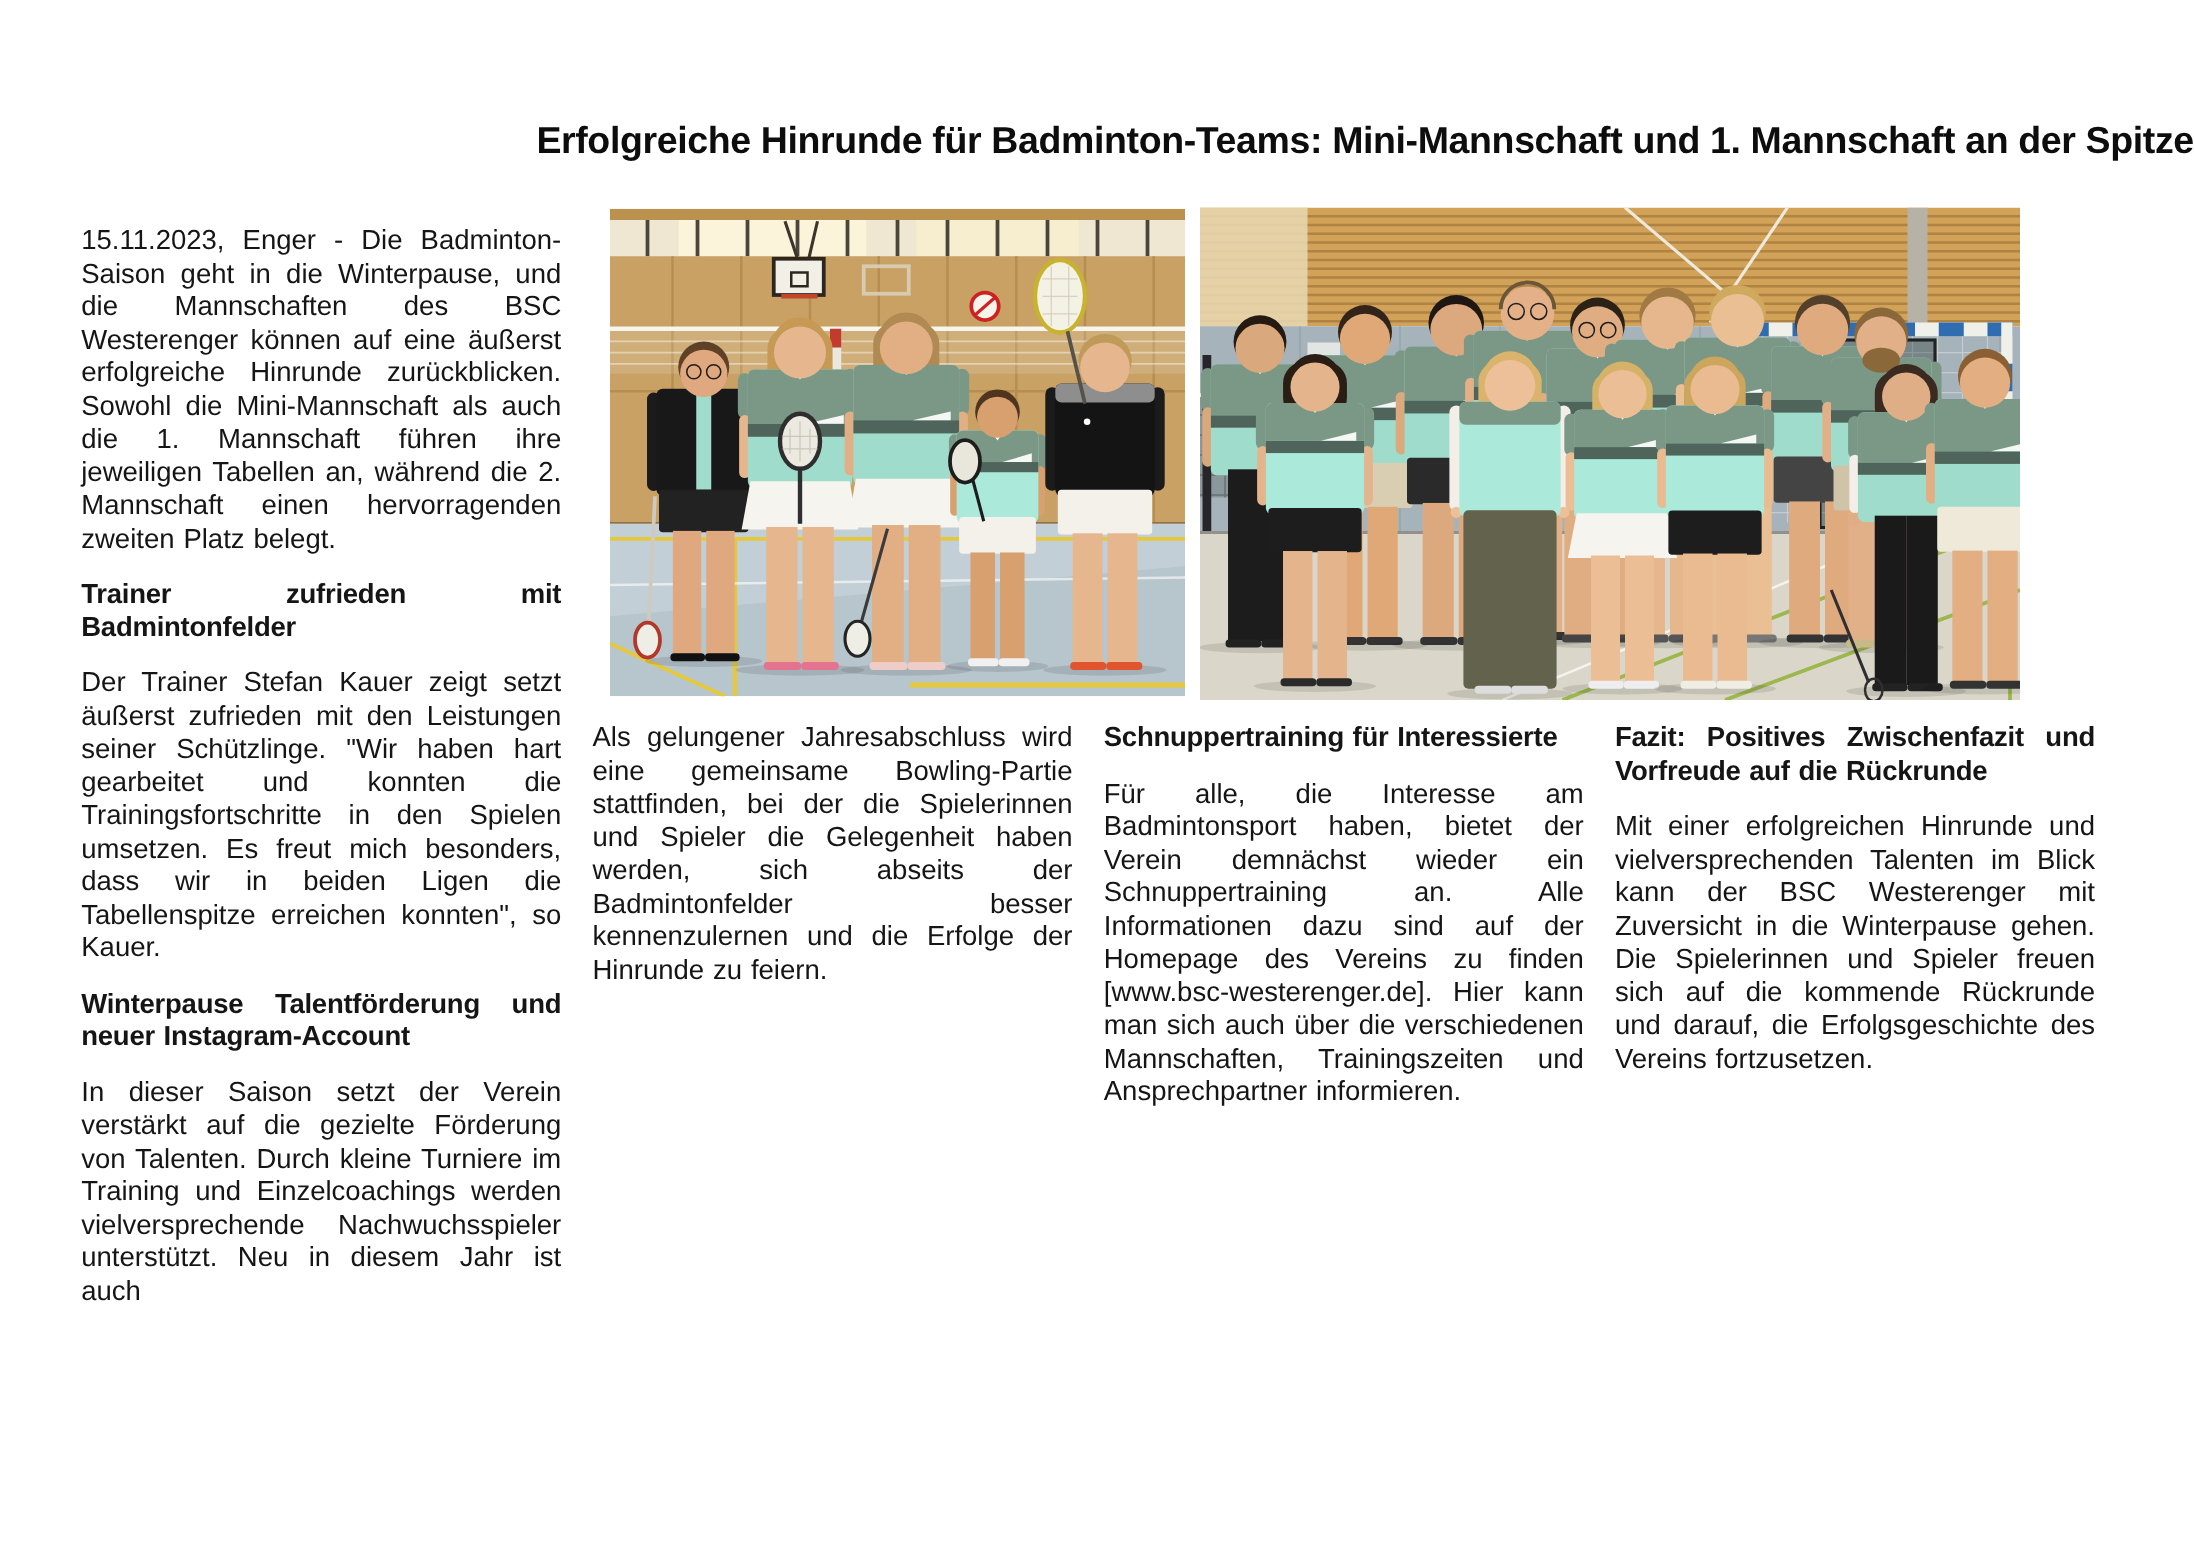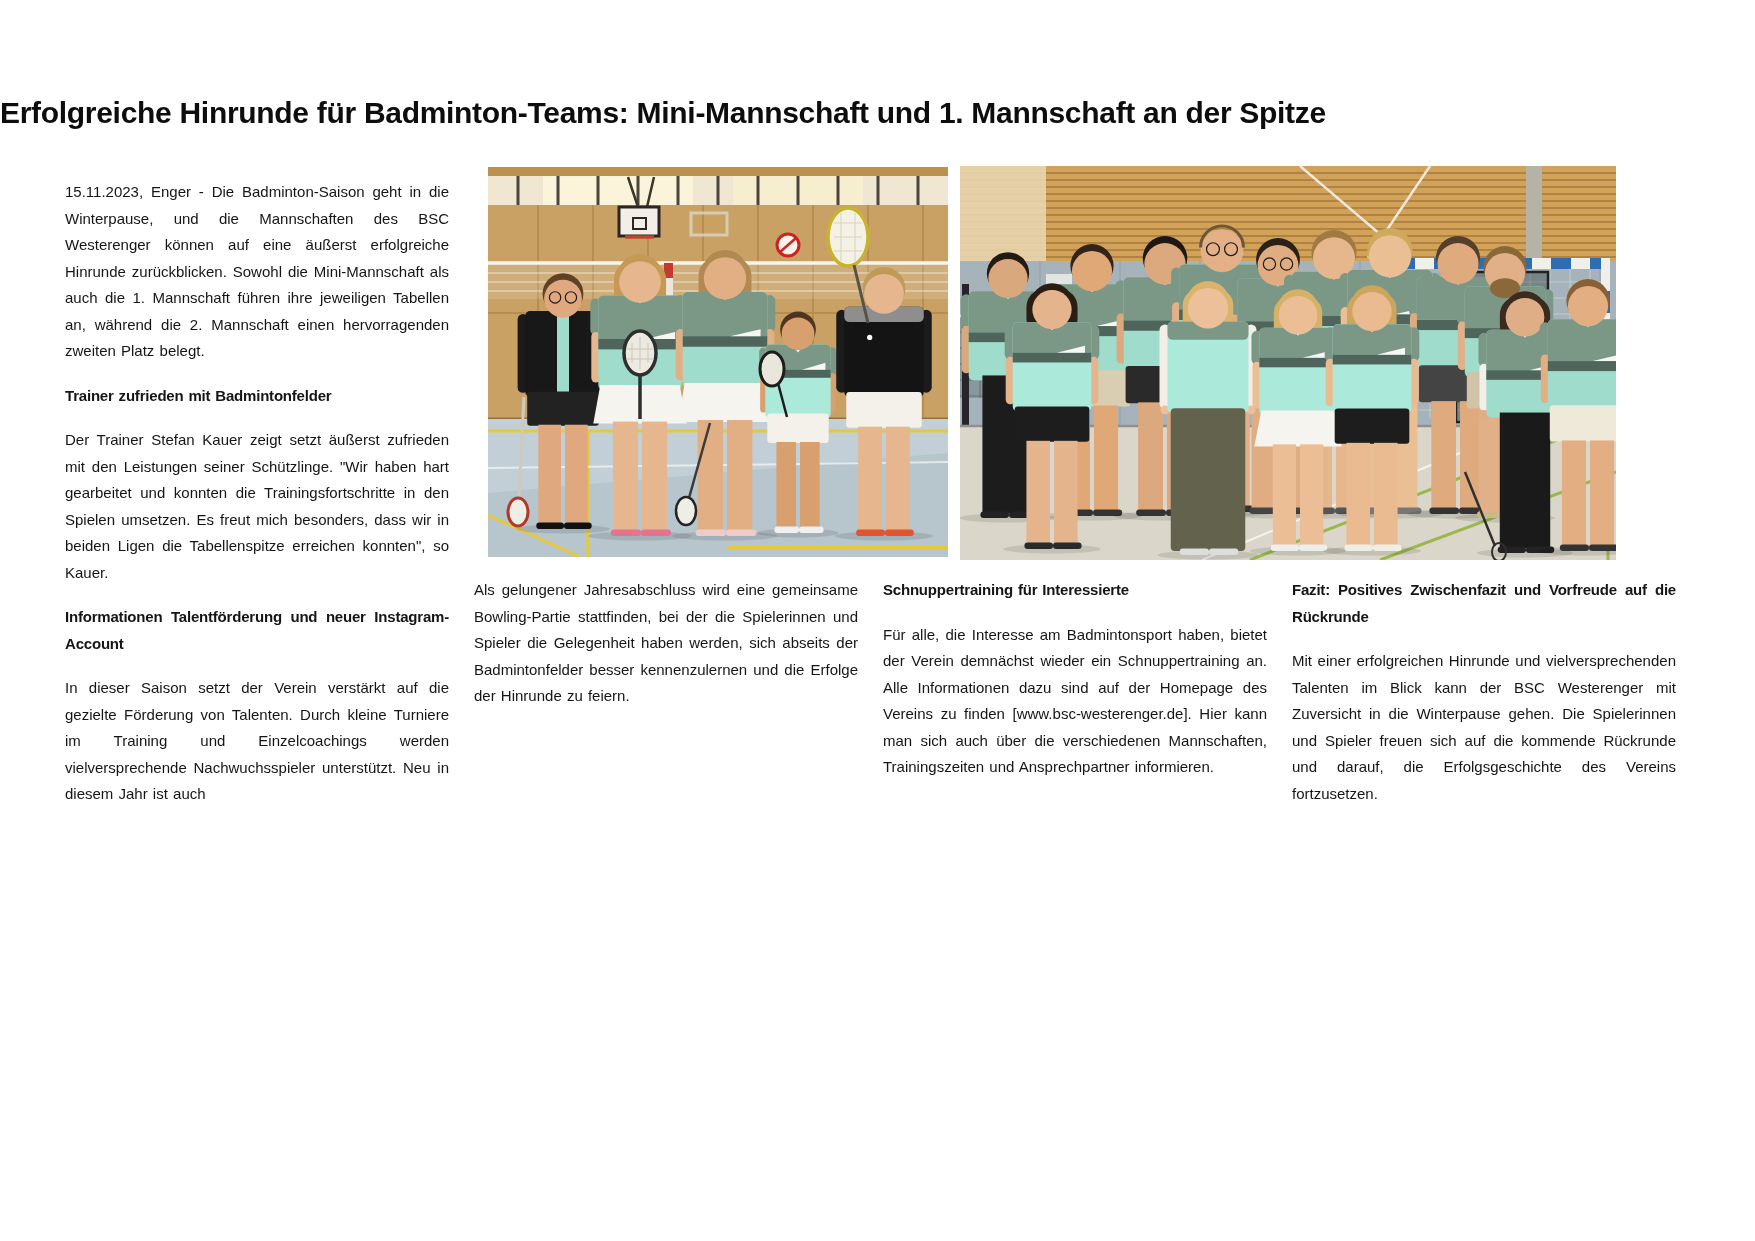--- a/index.html
+++ b/index.html
@@ -1,20 +1,20 @@
 <!DOCTYPE html>
 <html lang="de"><head>
 <meta charset="utf-8">
 <style>
   html,body{margin:0;padding:0;background:#ffffff;}
   body{width:1755px;height:1241px;position:relative;font-family:"Liberation Sans",sans-serif;overflow:hidden;}
   .page{position:absolute;inset:0;background:#ffffff;}
-  .title{position:absolute;left:0;top:96px;width:1755px;margin:0;text-align:left;
+  .title{position:absolute;left:0;top:96px;width:1755px;margin:0;text-align:right;
          font-size:30px;font-weight:bold;letter-spacing:-0.3px;white-space:nowrap;color:#0d0d0d;}
-  .col{position:absolute;width:384px;font-size:15px;line-height:26.5px;color:#151515;
+  .col{position:absolute;width:384px;font-size:22px;line-height:26.5px;color:#151515;
        text-align:justify;word-spacing:1px;}
   .col p{margin:0 0 18px 0;}
   .col .heading{font-weight:bold;letter-spacing:-0.2px;}
   #col1{left:65px;top:179px;}
   #col2{left:474px;top:577px;}
   #col3{left:883px;top:577px;}
   #col4{left:1292px;top:577px;}
   .photo{position:absolute;display:block;}
   #photoL{left:488px;top:167px;}
   #photoR{left:960px;top:166px;}
@@ -518,21 +518,21 @@
     <g>
       <line x1="505" y1="306" x2="535" y2="380" stroke="#2f2f2f" stroke-width="2.5"></line>
       <ellipse cx="539" cy="386" rx="7" ry="9" fill="none" stroke="#2f2f2f" stroke-width="2"></ellipse>
     </g>
   </svg>
 
   <div class="col" id="col1">
     <p class="para">15.11.2023, Enger - Die Badminton-Saison geht in die Winterpause, und die Mannschaften des BSC Westerenger können auf eine äußerst erfolgreiche Hinrunde zurückblicken. Sowohl die Mini-Mannschaft als auch die 1. Mannschaft führen ihre jeweiligen Tabellen an, während die 2. Mannschaft einen hervorragenden zweiten Platz belegt.</p>
     <p class="heading">Trainer zufrieden mit Badmintonfelder</p>
     <p class="para">Der Trainer Stefan Kauer zeigt setzt äußerst zufrieden mit den Leistungen seiner Schützlinge. "Wir haben hart gearbeitet und konnten die Trainingsfortschritte in den Spielen umsetzen. Es freut mich besonders, dass wir in beiden Ligen die Tabellenspitze erreichen konnten", so Kauer.</p>
-    <p class="heading">Informationen Talentförderung und neuer Instagram-Account</p>
+    <p class="heading">Winterpause Talentförderung und neuer Instagram-Account</p>
     <p class="para">In dieser Saison setzt der Verein verstärkt auf die gezielte Förderung von Talenten. Durch kleine Turniere im Training und Einzelcoachings werden vielversprechende Nachwuchsspieler unterstützt. Neu in diesem Jahr ist auch</p>
   </div>
 
   <div class="col" id="col2">
     <p class="para">Als gelungener Jahresabschluss wird eine gemeinsame Bowling-Partie stattfinden, bei der die Spielerinnen und Spieler die Gelegenheit haben werden, sich abseits der Badmintonfelder besser kennenzulernen und die Erfolge der Hinrunde zu feiern.</p>
   </div>
 
   <div class="col" id="col3">
     <p class="heading">Schnuppertraining für Interessierte</p>
     <p class="para">Für alle, die Interesse am Badmintonsport haben, bietet der Verein demnächst wieder ein Schnuppertraining an. Alle Informationen dazu sind auf der Homepage des Vereins zu finden [www.bsc-westerenger.de]. Hier kann man sich auch über die verschiedenen Mannschaften, Trainingszeiten und Ansprechpartner informieren.</p>

